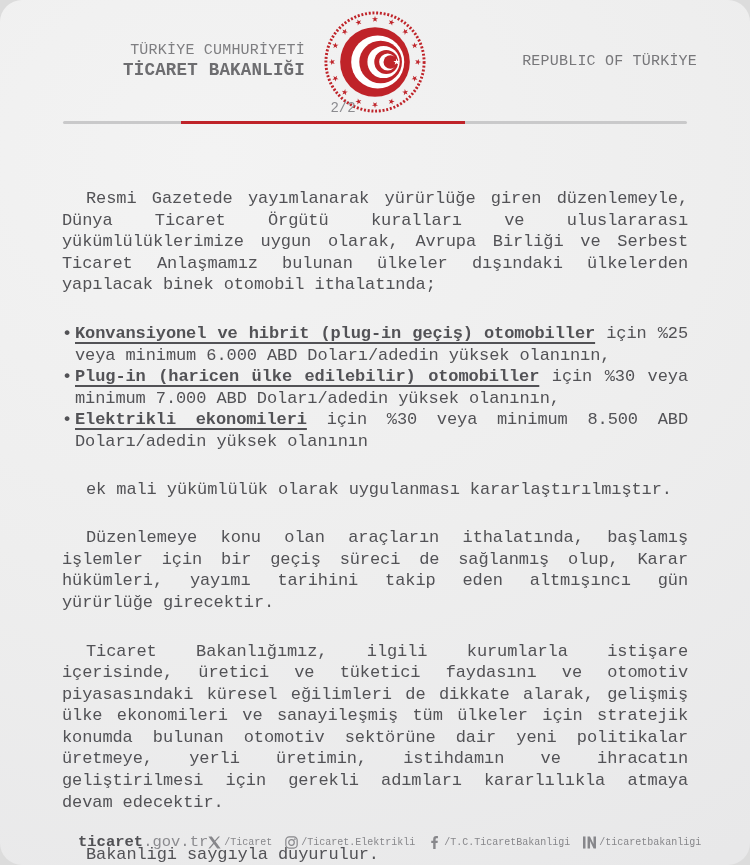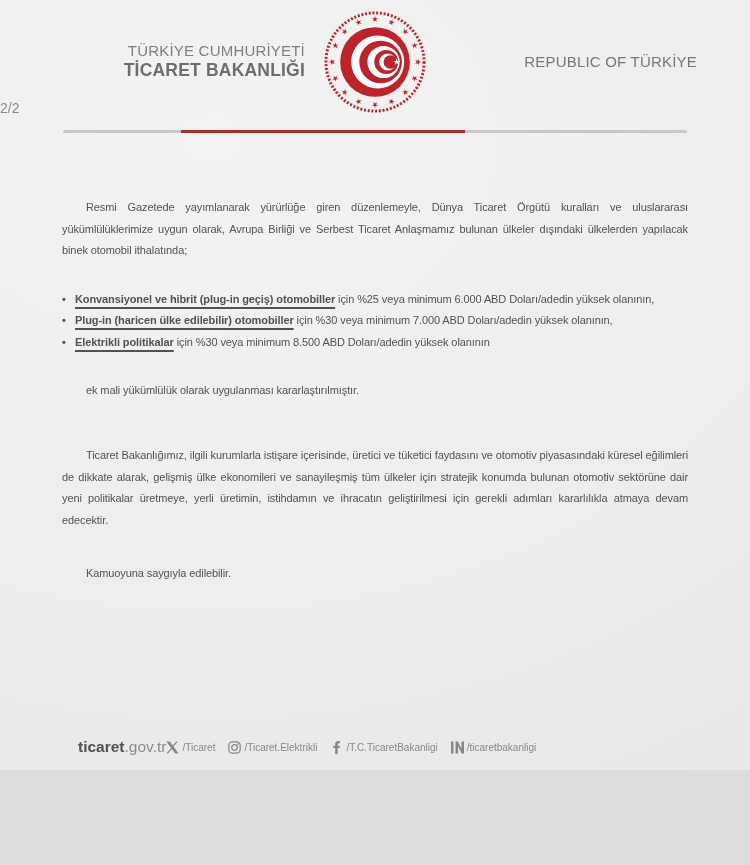--- a/index.html
+++ b/index.html
@@ -1,37 +1,38 @@
 <!DOCTYPE html>
 <html><head>
 <meta charset="utf-8">
 <style>
   html,body{margin:0;padding:0;background:#dcdcdc;}
   .page{
-    position:relative;width:750px;height:770px;overflow:hidden;
+    position:relative;width:750px;height:865px;overflow:hidden;
     background:radial-gradient(130% 95% at 28% 18%, #f3f3f3 0%, #eeeeee 52%, #e8e8e9 100%);
-    font-family:Liberation Sans, sans-serif;
+    font-family:Liberation Mono, monospace;
     color:#525256;
+    border-radius:22px;
   }
   
   .header{display:flex;align-items:center;justify-content:center;gap:18px;padding-top:10px;}
   .hcol{width:252px;line-height:1.22;letter-spacing:.2px;}
   .hcol.tr{text-align:right;}
   .hcol.en{text-align:right;}
   .h-l1{font-size:15px;font-weight:400;color:#7e7e81;}
   .h-l2{font-size:17.5px;font-weight:700;color:#6d6d70;}
   .en .h-l1{font-weight:500;color:#77777a;}
   .logo{width:104px;height:104px;flex:0 0 auto;}
-  .pagenum{ text-align:left;margin:-14px 64px 14px 0;font-size:14px;color:#8b8b8f;font-weight:500;}
+  .pagenum{ text-align:center;margin:-14px 64px 5px 0;font-size:14px;color:#8b8b8f;font-weight:500;}
   .divider{height:3px;margin:0 63px;border-radius:2px;
     background:linear-gradient(to right,#c9c9ca 0 18.9%,#bf2329 18.9% 64.4%,#c9c9ca 64.4% 100%);}
   
-  .content{margin:64px 62px 0 62px;font-size:11px;line-height:21.6px;text-align:justify;letter-spacing:-.1px;}
+  .content{margin:64px 62px 0 62px;font-size:17px;line-height:21.6px;text-align:justify;letter-spacing:-.1px;}
   .content p{margin:0 0 27px;text-indent:24px;}
-  .content p.tight{margin-bottom:44px;}
+  .content p.tight{margin-bottom:27px;}
   .content ul{list-style:none;margin:0 0 26px;padding:0;}
   .content li{position:relative;padding-left:13px;text-align:justify;}
   .content li::before{content:"\2022";position:absolute;left:0;top:0;font-weight:700;}
   .bt{font-weight:700;text-decoration:underline;text-decoration-thickness:2px;text-underline-offset:4px;}
   .p4{margin-bottom:31px !important;}
   
   .footer{position:absolute;left:78px;right:60px;bottom:14px;display:flex;justify-content:flex-start;align-items:center;}
   .site{font-size:15.5px;color:#8b8b8f;text-decoration:none;}
   .site b{color:#515155;font-weight:700;}
   .social{display:flex;gap:13px;align-items:center;}
@@ -96,26 +97,27 @@
 
   <div class="pagenum">2/2</div>
   <div class="divider"></div>
 
   <div class="content">
     <p>Resmi Gazetede yayımlanarak yürürlüğe giren düzenlemeyle, Dünya Ticaret Örgütü kuralları ve uluslararası yükümlülüklerimize uygun olarak, Avrupa Birliği ve Serbest Ticaret Anlaşmamız bulunan ülkeler dışındaki ülkelerden yapılacak binek otomobil ithalatında;</p>
 
     <ul>
       <li><span class="bt">Konvansiyonel ve hibrit (plug-in geçiş) otomobiller</span><span> için %25 veya minimum 6.000 ABD Doları/adedin yüksek olanının,</span></li>
       <li><span class="bt">Plug-in (haricen ülke edilebilir) otomobiller</span><span> için %30 veya minimum 7.000 ABD Doları/adedin yüksek olanının,</span></li>
-      <li><span class="bt">Elektrikli politikalar</span><span> için %30 veya minimum 8.500 ABD Doları/adedin yüksek olanının</span></li>
+      <li><span class="bt">Elektrikli ekonomileri</span><span> için %30 veya minimum 8.500 ABD Doları/adedin yüksek olanının</span></li>
     </ul>
 
     <p class="tight">ek mali yükümlülük olarak uygulanması kararlaştırılmıştır.</p>
+    <p>Düzenlemeye konu olan araçların ithalatında, başlamış işlemler için bir geçiş süreci de sağlanmış olup, Karar hükümleri, yayımı tarihini takip eden altmışıncı gün yürürlüğe girecektir.</p>
     <p class="p4">Ticaret Bakanlığımız, ilgili kurumlarla istişare içerisinde, üretici ve tüketici faydasını ve otomotiv piyasasındaki küresel eğilimleri de dikkate alarak, gelişmiş ülke ekonomileri ve sanayileşmiş tüm ülkeler için stratejik konumda bulunan otomotiv sektörüne dair yeni politikalar üretmeye, yerli üretimin, istihdamın ve ihracatın geliştirilmesi için gerekli adımları kararlılıkla atmaya devam edecektir.</p>
-    <p>Kamuoyuna saygıyla edilebilir.</p>
+    <p>Bakanligi saygıyla duyurulur.</p>
   </div>
 
   <div class="footer">
     <a class="site" href="#"><b>ticaret</b><span>.gov.tr</span></a>
 
     <div class="social">
       <a class="schan" href="#">
         <span class="sicon">
           <svg viewBox="0 0 13 13" fill="currentColor">
               <path d="M0.4,0.4 h3.4 l3,4.2 3.5,-4.2 h1.7 L7.5,5.6 12.6,12.6 h-3.4 L5.9,8.1 2.1,12.6 H0.4 L5.1,7 Z"></path>

